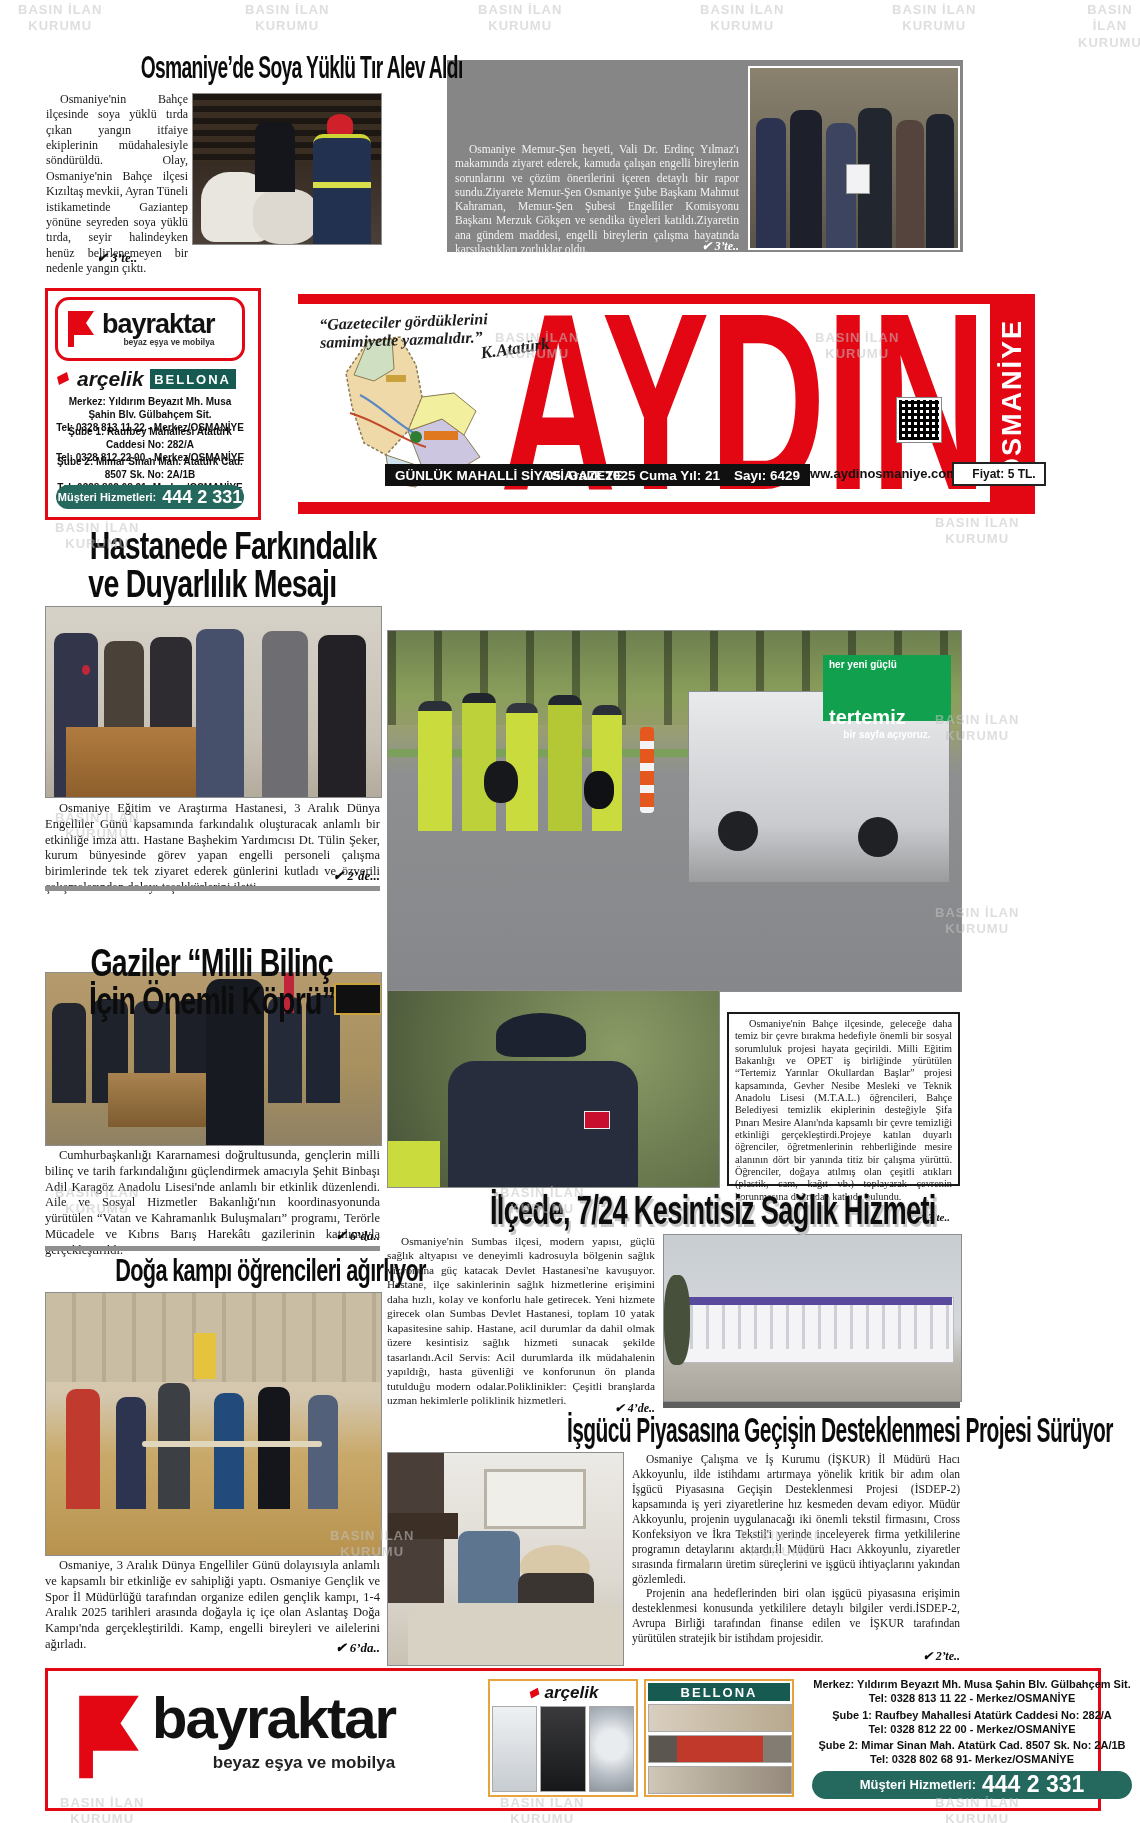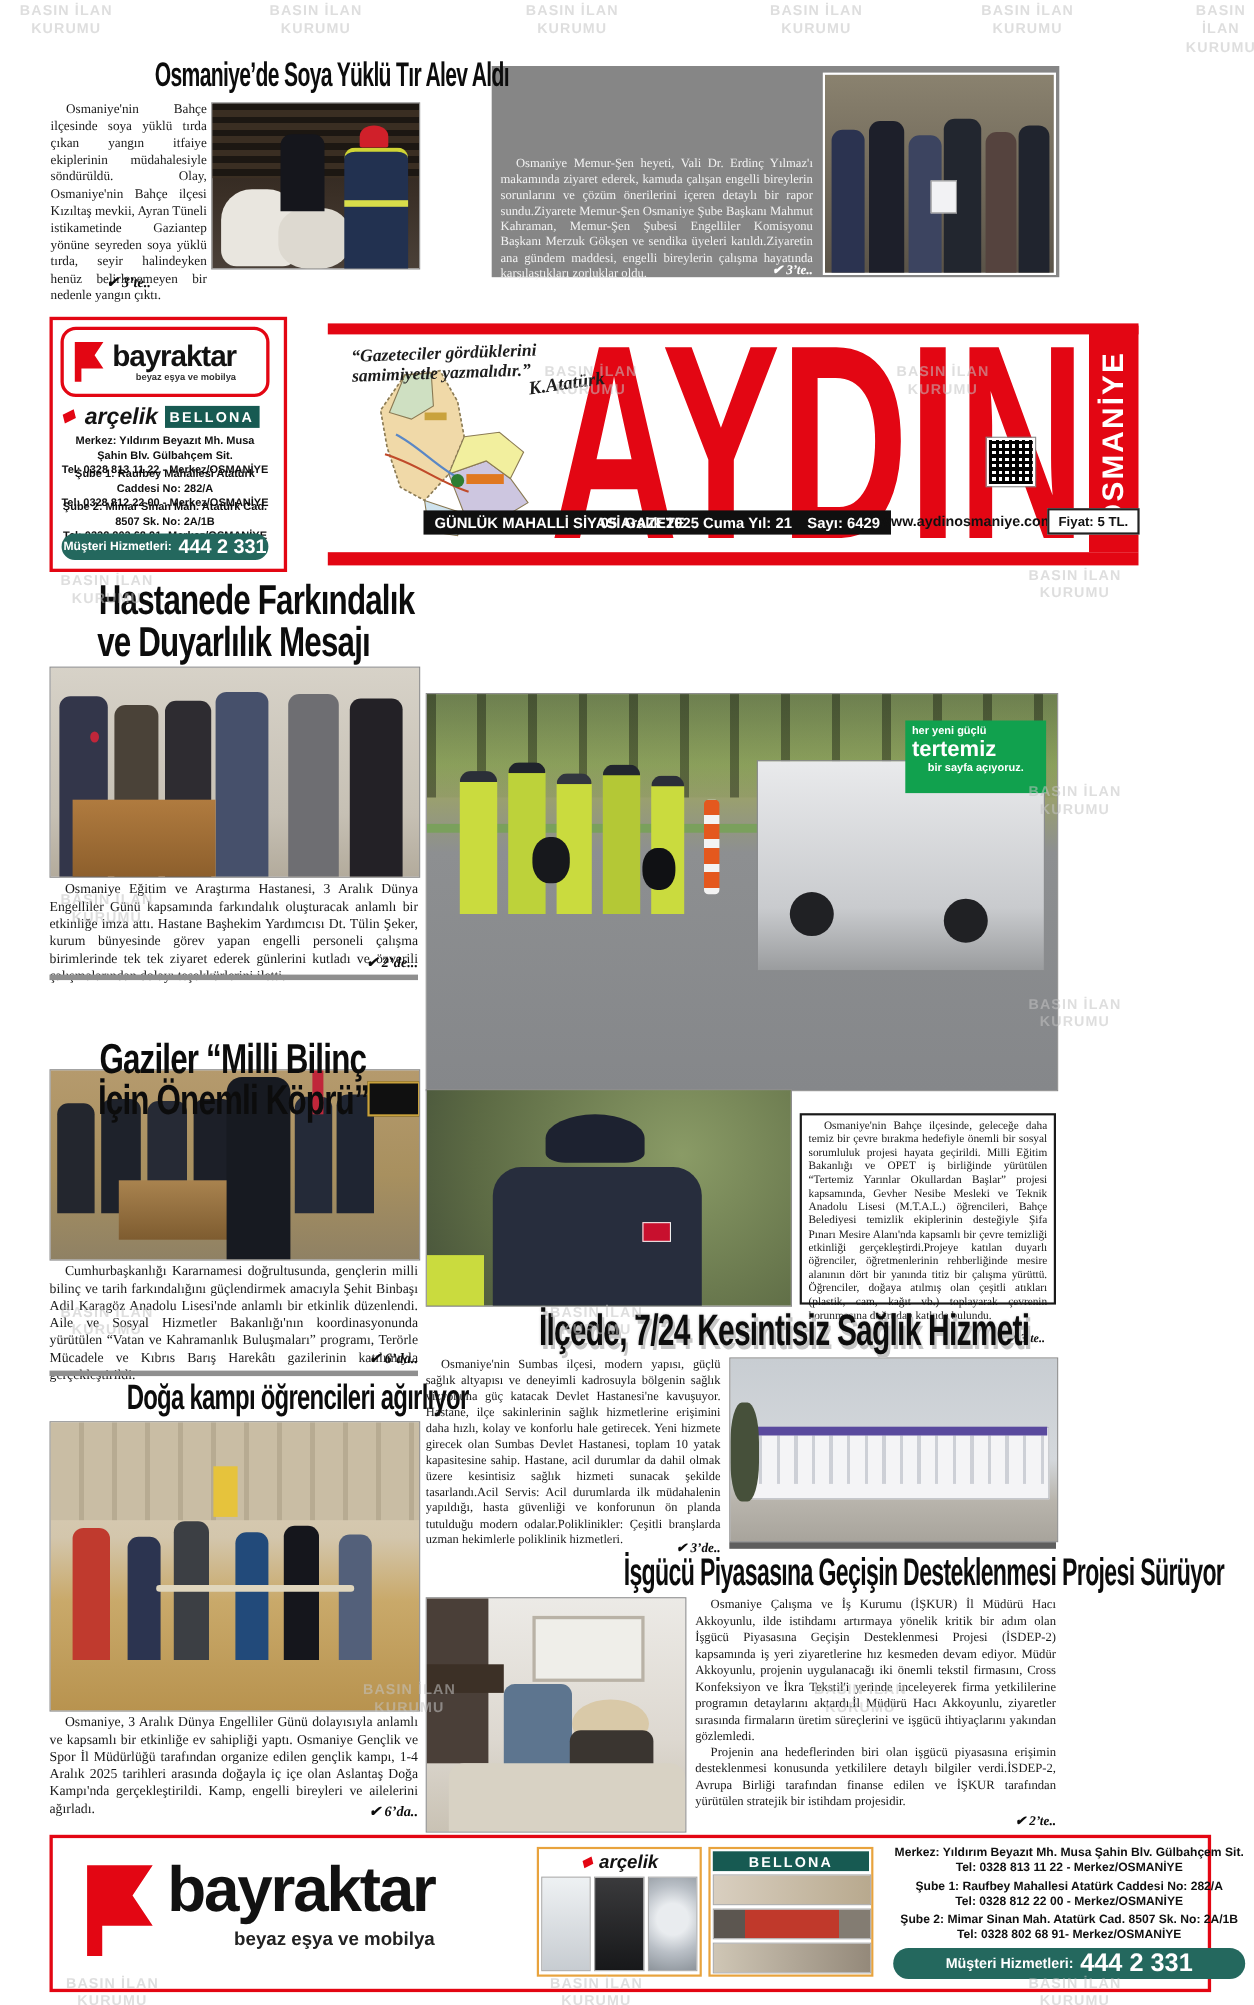--- a/index.html
+++ b/index.html
@@ -184,21 +184,21 @@
 <div class="qr" style="left:897px;top:398px;width:40px;height:40px;"></div>
 
 <div class="infobar" style="left:385px;top:464px;width:405px;height:22px;justify-content:space-between;padding:0 10px;">
   <span>GÜNLÜK  MAHALLİ  SİYASİ GAZETE</span>
 </div>
 <div class="infobar" style="left:500px;top:464px;width:290px;height:22px;justify-content:flex-end;gap:14px;padding:0 10px;background:transparent;">
   <span>05 Aralık 2025 Cuma Yıl: 21</span>
   <span>Sayı: 6429</span>
 </div>
 <div class="abs" style="left:800px;top:466px;z-index:3;font:700 13px 'Liberation Sans',sans-serif;color:#111;">www.aydinosmaniye.com</div>
-<div class="abs" style="left:952px;top:462px;z-index:3;width:80px;height:20px;border:2px solid #222;display:flex;align-items:center;justify-content:center;font:700 12px 'Liberation Sans',sans-serif;color:#111;background:#fff;">Fiyat: 5 TL.</div>
+<div class="abs" style="left:952px;top:462px;z-index:3;width:80px;height:20px;border:2px solid #222;display:flex;align-items:center;justify-content:center;font:700 12px 'Liberation Sans',sans-serif;color:#111;background:#fff;padding-left:10px;">Fiyat: 5 TL.</div>
 
 <div class="hlwrap" style="left:42px;top:527px;width:340px;">
   <span class="hl" style="font-size:38px;line-height:38px;transform:scaleX(.75);">Hastanede Farkındalık</span><br>
   <span class="hl" style="font-size:38px;line-height:38px;transform:scaleX(.75);">ve Duyarlılık Mesajı</span>
 </div>
 <div class="photo" style="left:45px;top:606px;width:335px;height:190px;background:linear-gradient(180deg,#d7d2c8 0%,#c6c0b4 70%,#b3ab9c 100%);">
   <div class="fig" style="left:8px;top:26px;width:44px;height:164px;background:#33364a;"></div>
   <div class="fig" style="left:58px;top:34px;width:40px;height:156px;background:#4a4238;"></div>
   <div class="fig" style="left:104px;top:30px;width:42px;height:160px;background:#2e2c31;"></div>
   <div class="fig" style="left:150px;top:22px;width:48px;height:168px;background:#46506b;"></div>
@@ -256,21 +256,21 @@
 
 
 <div class="photo" style="left:387px;top:630px;width:573px;height:360px;background:linear-gradient(180deg,#6a7c4f 0%,#8fa45e 18%,#9aa06e 26%,#8d8f91 40%,#85878a 100%);">
   <div class="abs" style="left:0;top:0;width:100%;height:26%;background:repeating-linear-gradient(90deg,rgba(40,48,28,.55) 0 8px,rgba(120,140,80,.2) 8px 46px);"></div>
   <div class="abs" style="left:0;top:118px;width:58%;height:8px;background:#7aa05c;"></div>
   <div class="abs" style="left:300px;top:60px;width:260px;height:190px;background:linear-gradient(180deg,#e9eaec,#c9cbce 70%,#9a9c9e 100%);border:1px solid #8a8c8e;"></div>
   <div class="abs" style="left:330px;top:180px;width:40px;height:40px;background:#202124;border-radius:50%;"></div>
   <div class="abs" style="left:470px;top:186px;width:40px;height:40px;background:#202124;border-radius:50%;"></div>
   <div class="abs" style="right:10px;top:24px;width:128px;height:66px;background:#11a14e;color:#fff;padding:4px 6px;box-sizing:border-box;text-align:left;">
     <div style="font:700 10px 'Liberation Sans',sans-serif;">her yeni güçlü</div>
-    <div style="font:700 20px 'Liberation Sans',sans-serif;">tertemiz</div>
+    <div style="font:700 20px 'Liberation Sans',sans-serif;margin-top:36px;">tertemiz</div>
     <div style="font:700 10px 'Liberation Sans',sans-serif;text-align:center;">bir sayfa açıyoruz.</div>
   </div>
   <div class="fig" style="left:30px;top:70px;width:34px;height:120px;background:#cadb3e;border-top:10px solid #2b2f38;"></div>
   <div class="fig" style="left:74px;top:62px;width:34px;height:128px;background:#bdd23a;border-top:10px solid #20242c;"></div>
   <div class="fig" style="left:118px;top:72px;width:32px;height:118px;background:#cadb3e;border-top:10px solid #32363f;"></div>
   <div class="fig" style="left:160px;top:64px;width:34px;height:126px;background:#b4c836;border-top:10px solid #22262e;"></div>
   <div class="fig" style="left:204px;top:74px;width:30px;height:116px;background:#cadb3e;border-top:10px solid #2b2f38;"></div>
   <div class="abs" style="left:96px;top:130px;width:34px;height:42px;background:#17181c;border-radius:45%;"></div>
   <div class="abs" style="left:196px;top:140px;width:30px;height:38px;background:#101114;border-radius:45%;"></div>
   <div class="abs" style="left:252px;top:96px;width:14px;height:86px;background:repeating-linear-gradient(180deg,#e4581e 0 14px,#f3f3f3 14px 22px);border-radius:4px;"></div>
@@ -287,21 +287,21 @@
   <div style="text-align:right;padding:0 8px;">
     <span class="pref" style="font-size:11px;">✔ 3’te..</span>
   </div>
 </div>
 
 <div class="hlwrap" style="left:385px;top:1188px;width:575px;">
   <span class="hl hl-shadow" style="font-size:40px;transform:scaleX(.68);">İlçede, 7/24 Kesintisiz Sağlık Hizmeti</span>
 </div>
 <div class="body ind" style="left:387px;top:1234px;width:268px;font-size:11.3px;line-height:1.28;">Osmaniye'nin Sumbas ilçesi, modern yapısı, güçlü sağlık altyapısı ve deneyimli kadrosuyla bölgenin sağlık vizyonuna güç katacak Devlet Hastanesi'ne kavuşuyor. Hastane, ilçe sakinlerinin sağlık hizmetlerine erişimini daha hızlı, kolay ve konforlu hale getirecek. Yeni hizmete girecek olan Sumbas Devlet Hastanesi, toplam 10 yatak kapasitesine sahip. Hastane, acil durumlar da dahil olmak üzere kesintisiz sağlık hizmeti sunacak şekilde tasarlandı.Acil Servis: Acil durumlarda ilk müdahalenin yapıldığı, hasta güvenliği ve konforunun ön planda tutulduğu modern odalar.Poliklinikler: Çeşitli branşlarda uzman hekimlerle poliklinik hizmetleri.</div>
 <div class="body" style="left:387px;top:1398px;width:268px;text-align:right;">
-  <span class="pref" style="font-size:12px;">✔ 3’de..</span>
+  <span class="pref" style="font-size:12px;">✔ 4’de..</span>
 </div>
 <div class="photo" style="left:663px;top:1234px;width:297px;height:166px;background:linear-gradient(180deg,#c8cdd2 0%,#d4d8dc 55%,#b8b4ac 78%,#a8a49c 100%);">
   <div class="abs" style="left:10px;top:62px;width:278px;height:64px;background:#f4f4f6;border:1px solid #b9bcc2;"></div>
   <div class="abs" style="left:10px;top:70px;width:278px;height:44px;background:repeating-linear-gradient(90deg,rgba(90,100,120,.25) 0 3px,transparent 3px 16px);"></div>
   <div class="abs" style="left:10px;top:62px;width:278px;height:8px;background:#5a4a9e;"></div>
   <div class="abs" style="left:0;top:40px;width:26px;height:90px;background:#46503a;border-radius:40%;"></div>
 </div>
 <div class="rule" style="left:663px;top:1402px;width:297px;height:6px;background:#5e5e5e;"></div>
 
 <div class="hlwrap" style="left:385px;top:1410px;width:575px;">

